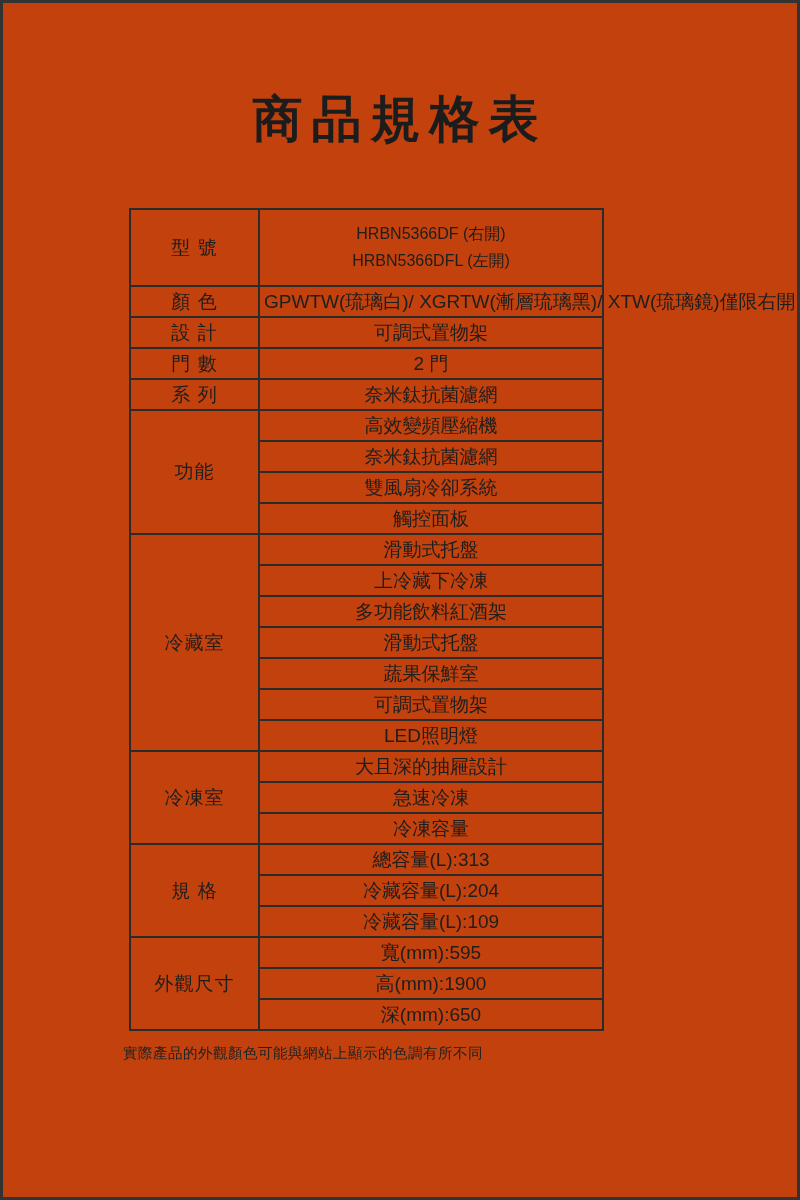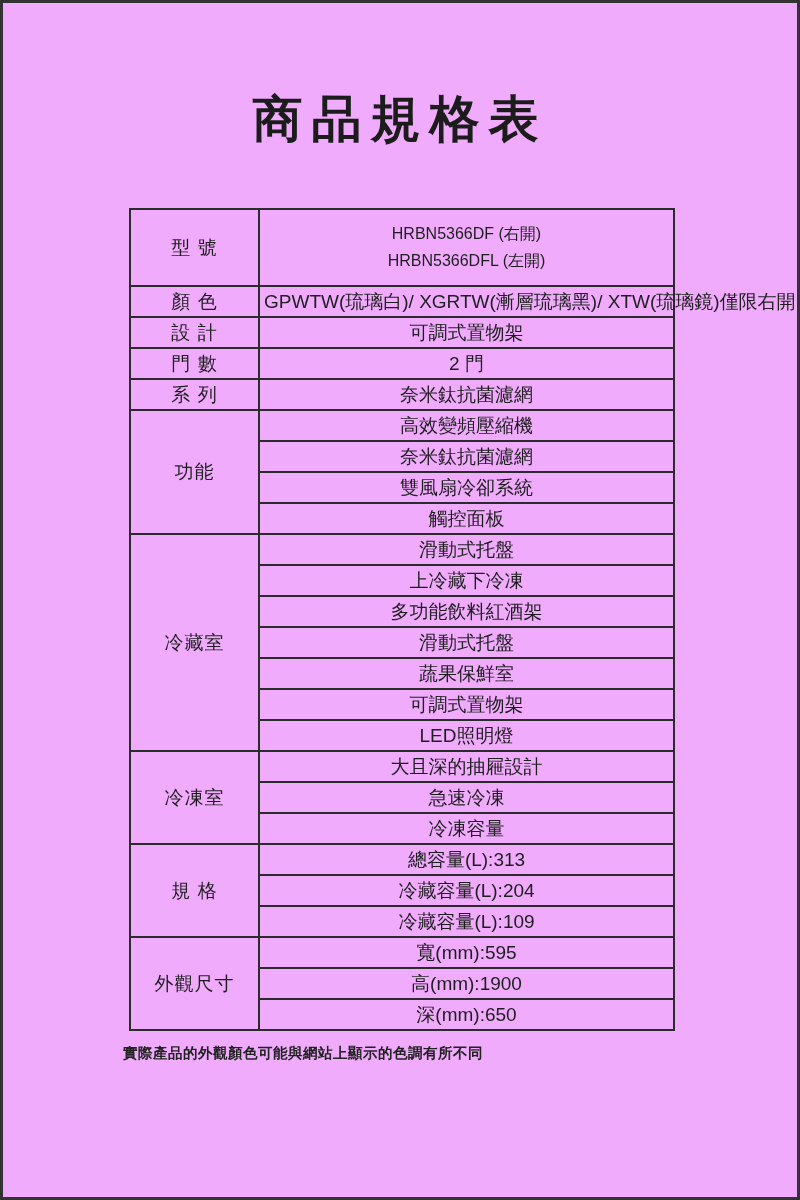--- a/index.html
+++ b/index.html
@@ -1,21 +1,21 @@
 <!DOCTYPE html>
 <html><head>
 <meta charset="utf-8">
 <style>
   * { margin: 0; padding: 0; box-sizing: border-box; }
   html, body { background: #e8e8e8; }
   .page {
     position: relative;
     width: 800px;
     height: 1200px;
-    background: #f0abfc;
+    background: #c2410c;
     overflow: hidden;
     font-family: "Liberation Sans", "DejaVu Sans", sans-serif;
     color: #1a1a1a;
   }
   .frame {
     position: absolute;
     inset: 0;
     border: 3px solid #333333;
     pointer-events: none;
   }
@@ -28,21 +28,21 @@
     font-size: 50px;
     font-weight: bold;
     letter-spacing: 9px;
     color: #1c1c1c;
     white-space: nowrap;
   }
   table.spec {
     position: absolute;
     left: 129px;
     top: 208px;
-    width: 546px;
+    width: 475px;
     border-collapse: collapse;
     table-layout: fixed;
   }
   table.spec col.c-label { width: 129px; }
   table.spec td {
     border: 2px solid #2b2b2b;
     text-align: center;
     vertical-align: middle;
     font-size: 19px;
     color: #1e1e1e;
@@ -67,21 +67,21 @@
     letter-spacing: 0px;
     white-space: nowrap;
     padding: 0 2px;
     margin-left: 22px;
   }
   .footnote {
     position: absolute;
     left: 123px;
     top: 1044px;
     font-size: 14.5px;
-    font-weight: bold;
+    font-weight: normal;
     color: #222222;
     letter-spacing: 0.5px;
     white-space: nowrap;
   }
 </style>
 </head>
 <body>
 
 <div class="page">
   <div class="frame"></div>

